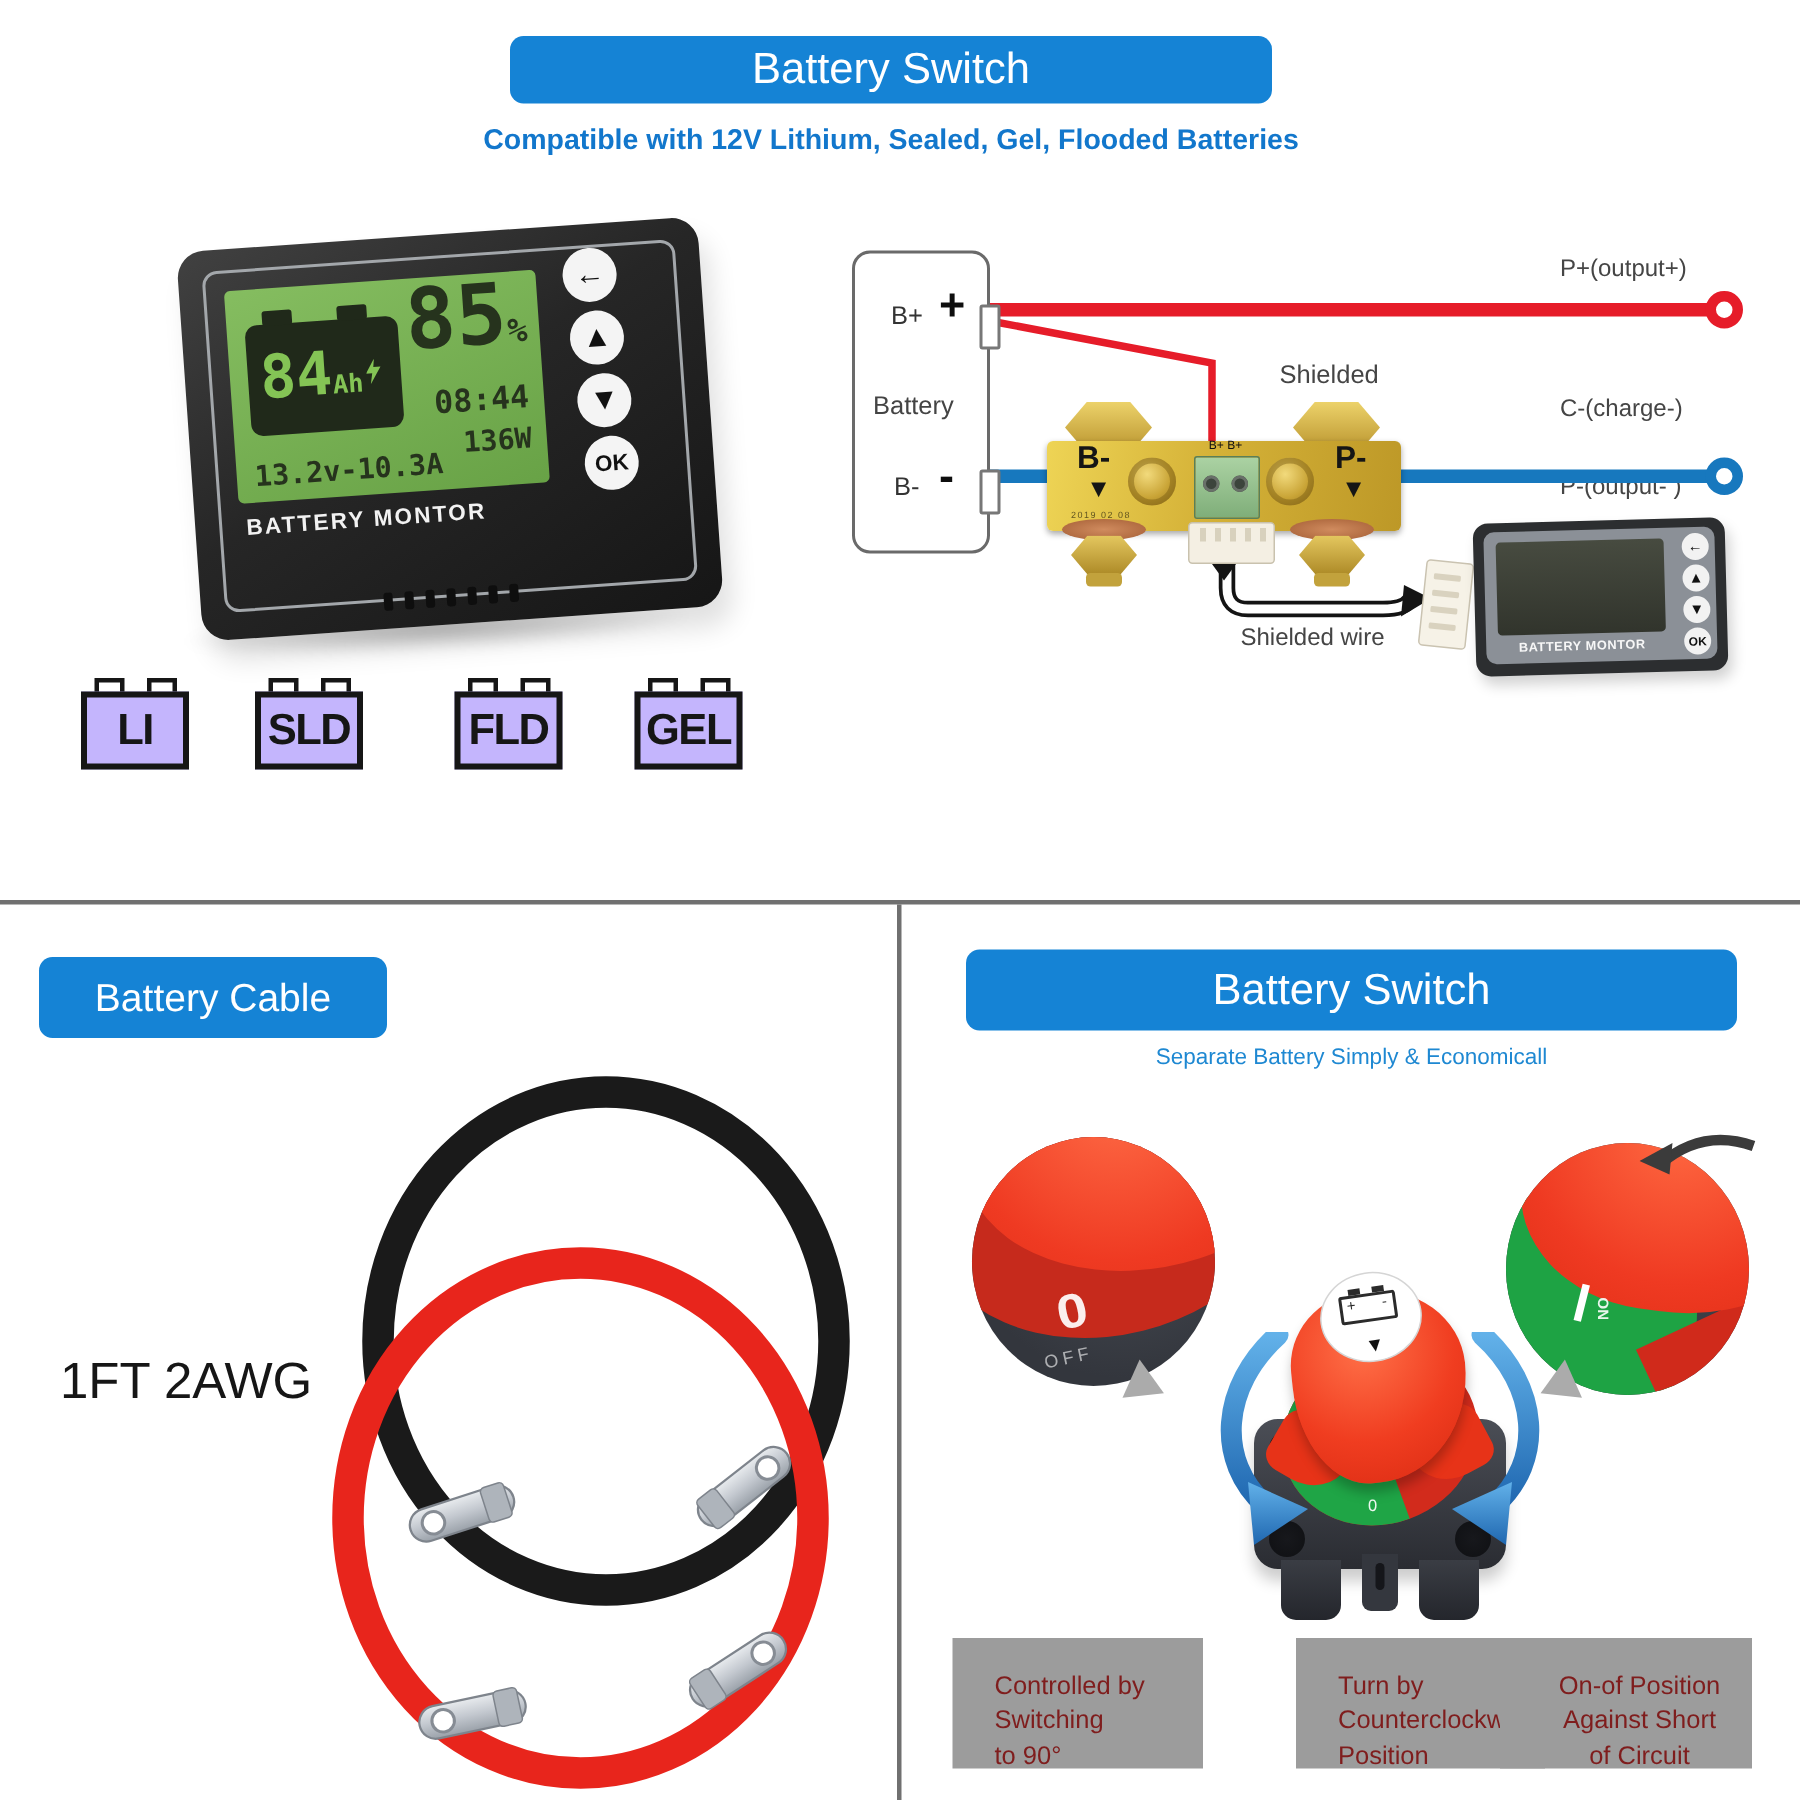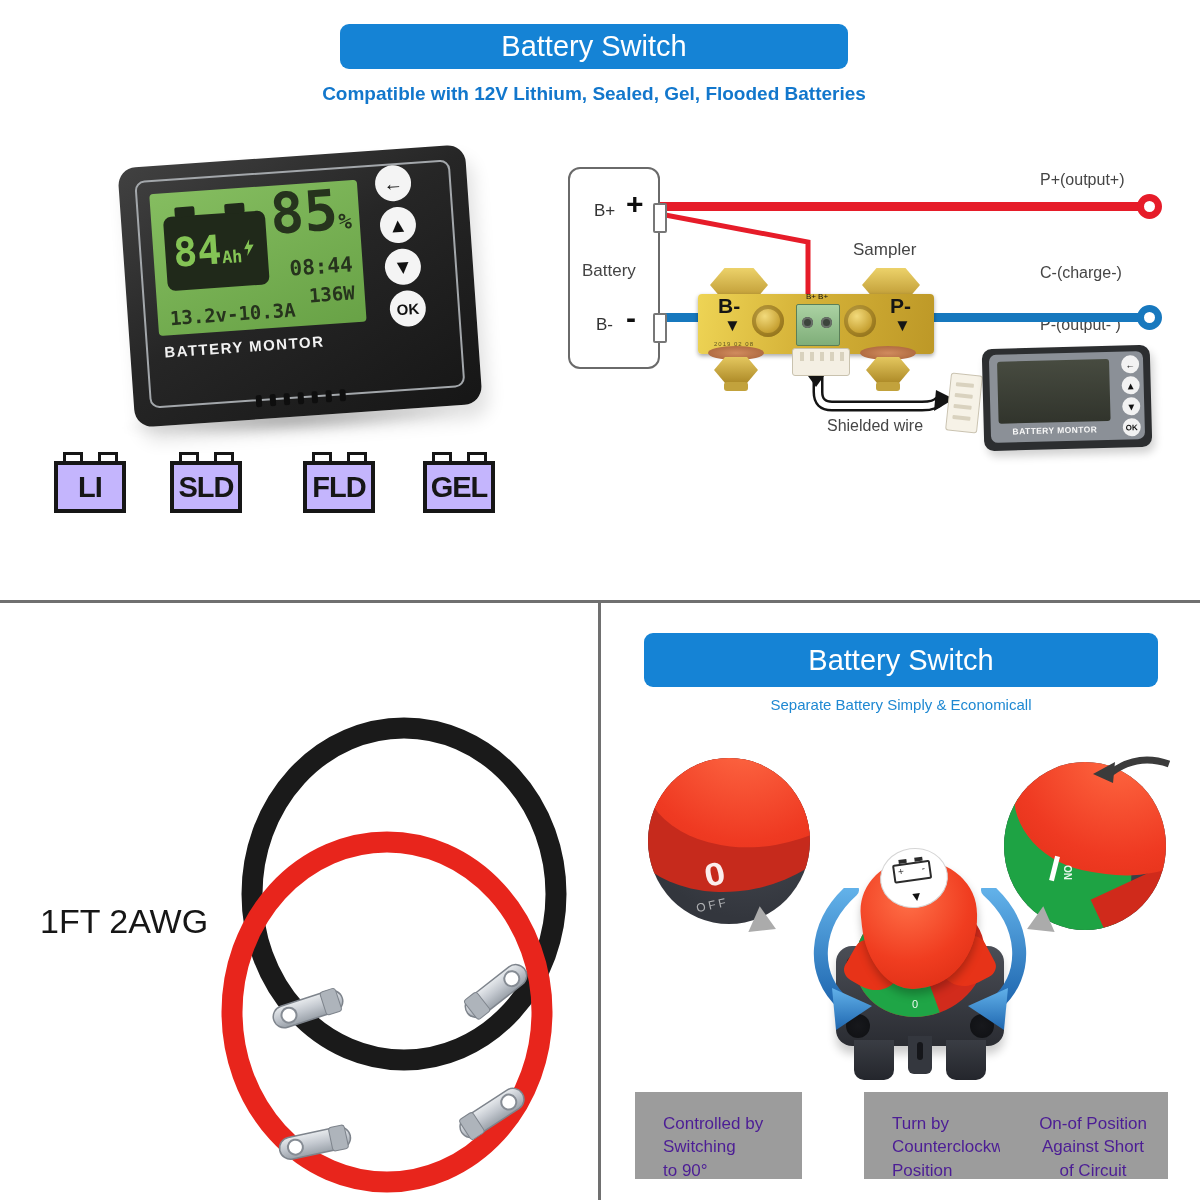--- a/index.html
+++ b/index.html
@@ -160,21 +160,21 @@
   .csw-wing{width:52px;height:46px;z-index:1;background:#e73318;}
   .wing-l{left:16px;top:96px;border-radius:40% 60% 70% 30%;transform:rotate(30deg);}
   .wing-r{left:108px;top:92px;border-radius:60% 40% 30% 70%;transform:rotate(-28deg);}
   .csw-label{left:48px;top:0;width:66px;height:58px;background:#fff;border:1px solid #d5d5d5;
     border-radius:50%;transform:rotate(-8deg);z-index:4;}
   .csw-batt{left:13px;top:13px;width:38px;height:19px;border:2px solid #2b2b2b;border-radius:2px;box-sizing:border-box;}
   .csw-batt-tab{top:-6px;width:8px;height:4px;background:#2b2b2b;}
   .csw-batt-sign{font-size:10px;color:#2b2b2b;top:0;}
   .csw-tri{left:0;right:0;bottom:3px;text-align:center;font-size:13px;color:#111;}
 
-  .cap{top:1092px;height:87px;background:#9c9c9c;color:#4c1d95;font-size:17px;line-height:1.38;
+  .cap{top:1092px;height:87px;background:#9c9c9c;color:#7f1d1d;font-size:17px;line-height:1.38;
     white-space:pre-line;box-sizing:border-box;padding:20px 10px 0 28px;}
 </style>
 </head>
 <body>
 
 <div id="canvas">
 
   <div class="abs banner banner-top flexc">
     <span>Battery Switch</span>
   </div>
@@ -236,21 +236,21 @@
   </div>
 
   <div class="abs wire wire-red"></div>
   <div class="abs ring ring-red"></div>
   <div class="abs dg-text lbl-ppos">P+(output+)</div>
 
   <svg class="abs" style="left:655px;top:210px;z-index:1;" width="165" height="95" viewBox="0 0 165 95">
     <polyline points="5,4 153,32 153,95" fill="none" stroke="#e61c29" stroke-width="5"></polyline>
   </svg>
 
-  <div class="abs dg-text lbl-sampler">Sampler</div>
+  <div class="abs dg-text lbl-sampler">Shielded</div>
 
   <div class="abs wire wire-blue"></div>
   <div class="abs ring ring-blue"></div>
   <div class="abs dg-text lbl-cneg">C-(charge-)</div>
   <div class="abs dg-text lbl-pneg">P-(output- )</div>
 
   <div class="abs shunt">
     <div class="abs hexnut" style="left:12px;top:2px;"></div>
     <div class="abs hexnut" style="left:164px;top:2px;"></div>
     <div class="abs plate">
@@ -347,20 +347,23 @@
     <div class="abs bt-tab" style="left:9px;"></div>
     <div class="abs bt-tab" style="right:8px;"></div>
     <div class="abs bt-box flexc">
       <span class="bt-lbl">GEL</span>
     </div>
   </div>
 
   <div class="abs div-h"></div>
   <div class="abs div-v"></div>
 
+  <div class="abs banner banner-cable flexc">
+    <span>Battery Cable</span>
+  </div>
 
   <svg class="abs" style="left:160px;top:716px;" width="440" height="478" viewBox="0 0 440 478">
     <defs>
       <linearGradient id="silver" x1="0" y1="0" x2="0" y2="1">
         <stop offset="0" stop-color="#e8ebee"></stop>
           <stop offset=".5" stop-color="#c3c8cf"></stop>
           <stop offset="1" stop-color="#9aa1a9"></stop>
       </linearGradient>
     </defs>
     <ellipse cx="244" cy="178" rx="152" ry="166" fill="none" stroke="#1a1a1a" stroke-width="21"></ellipse>

